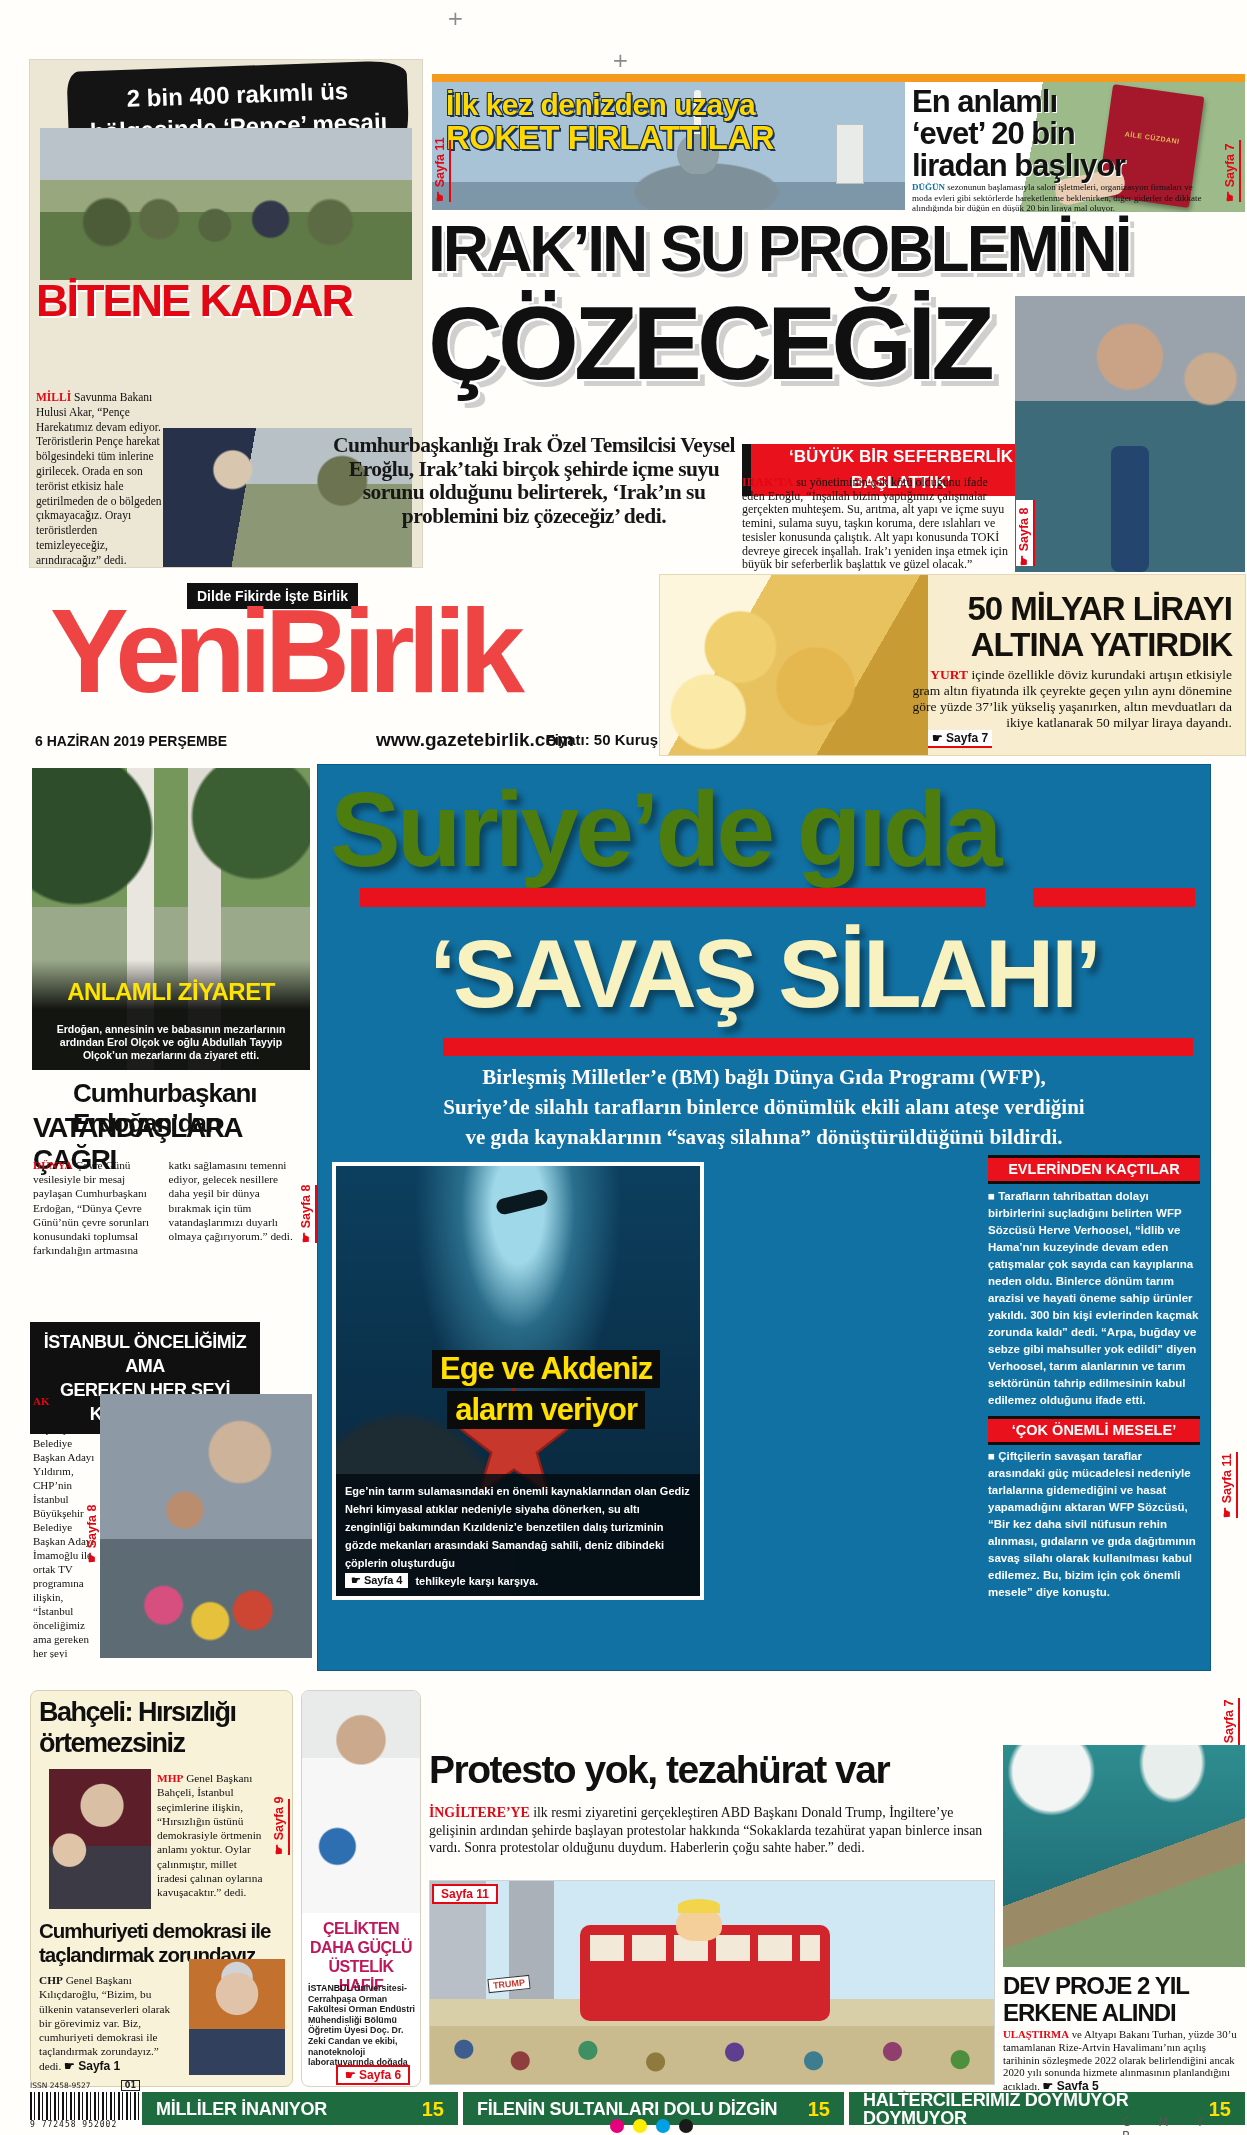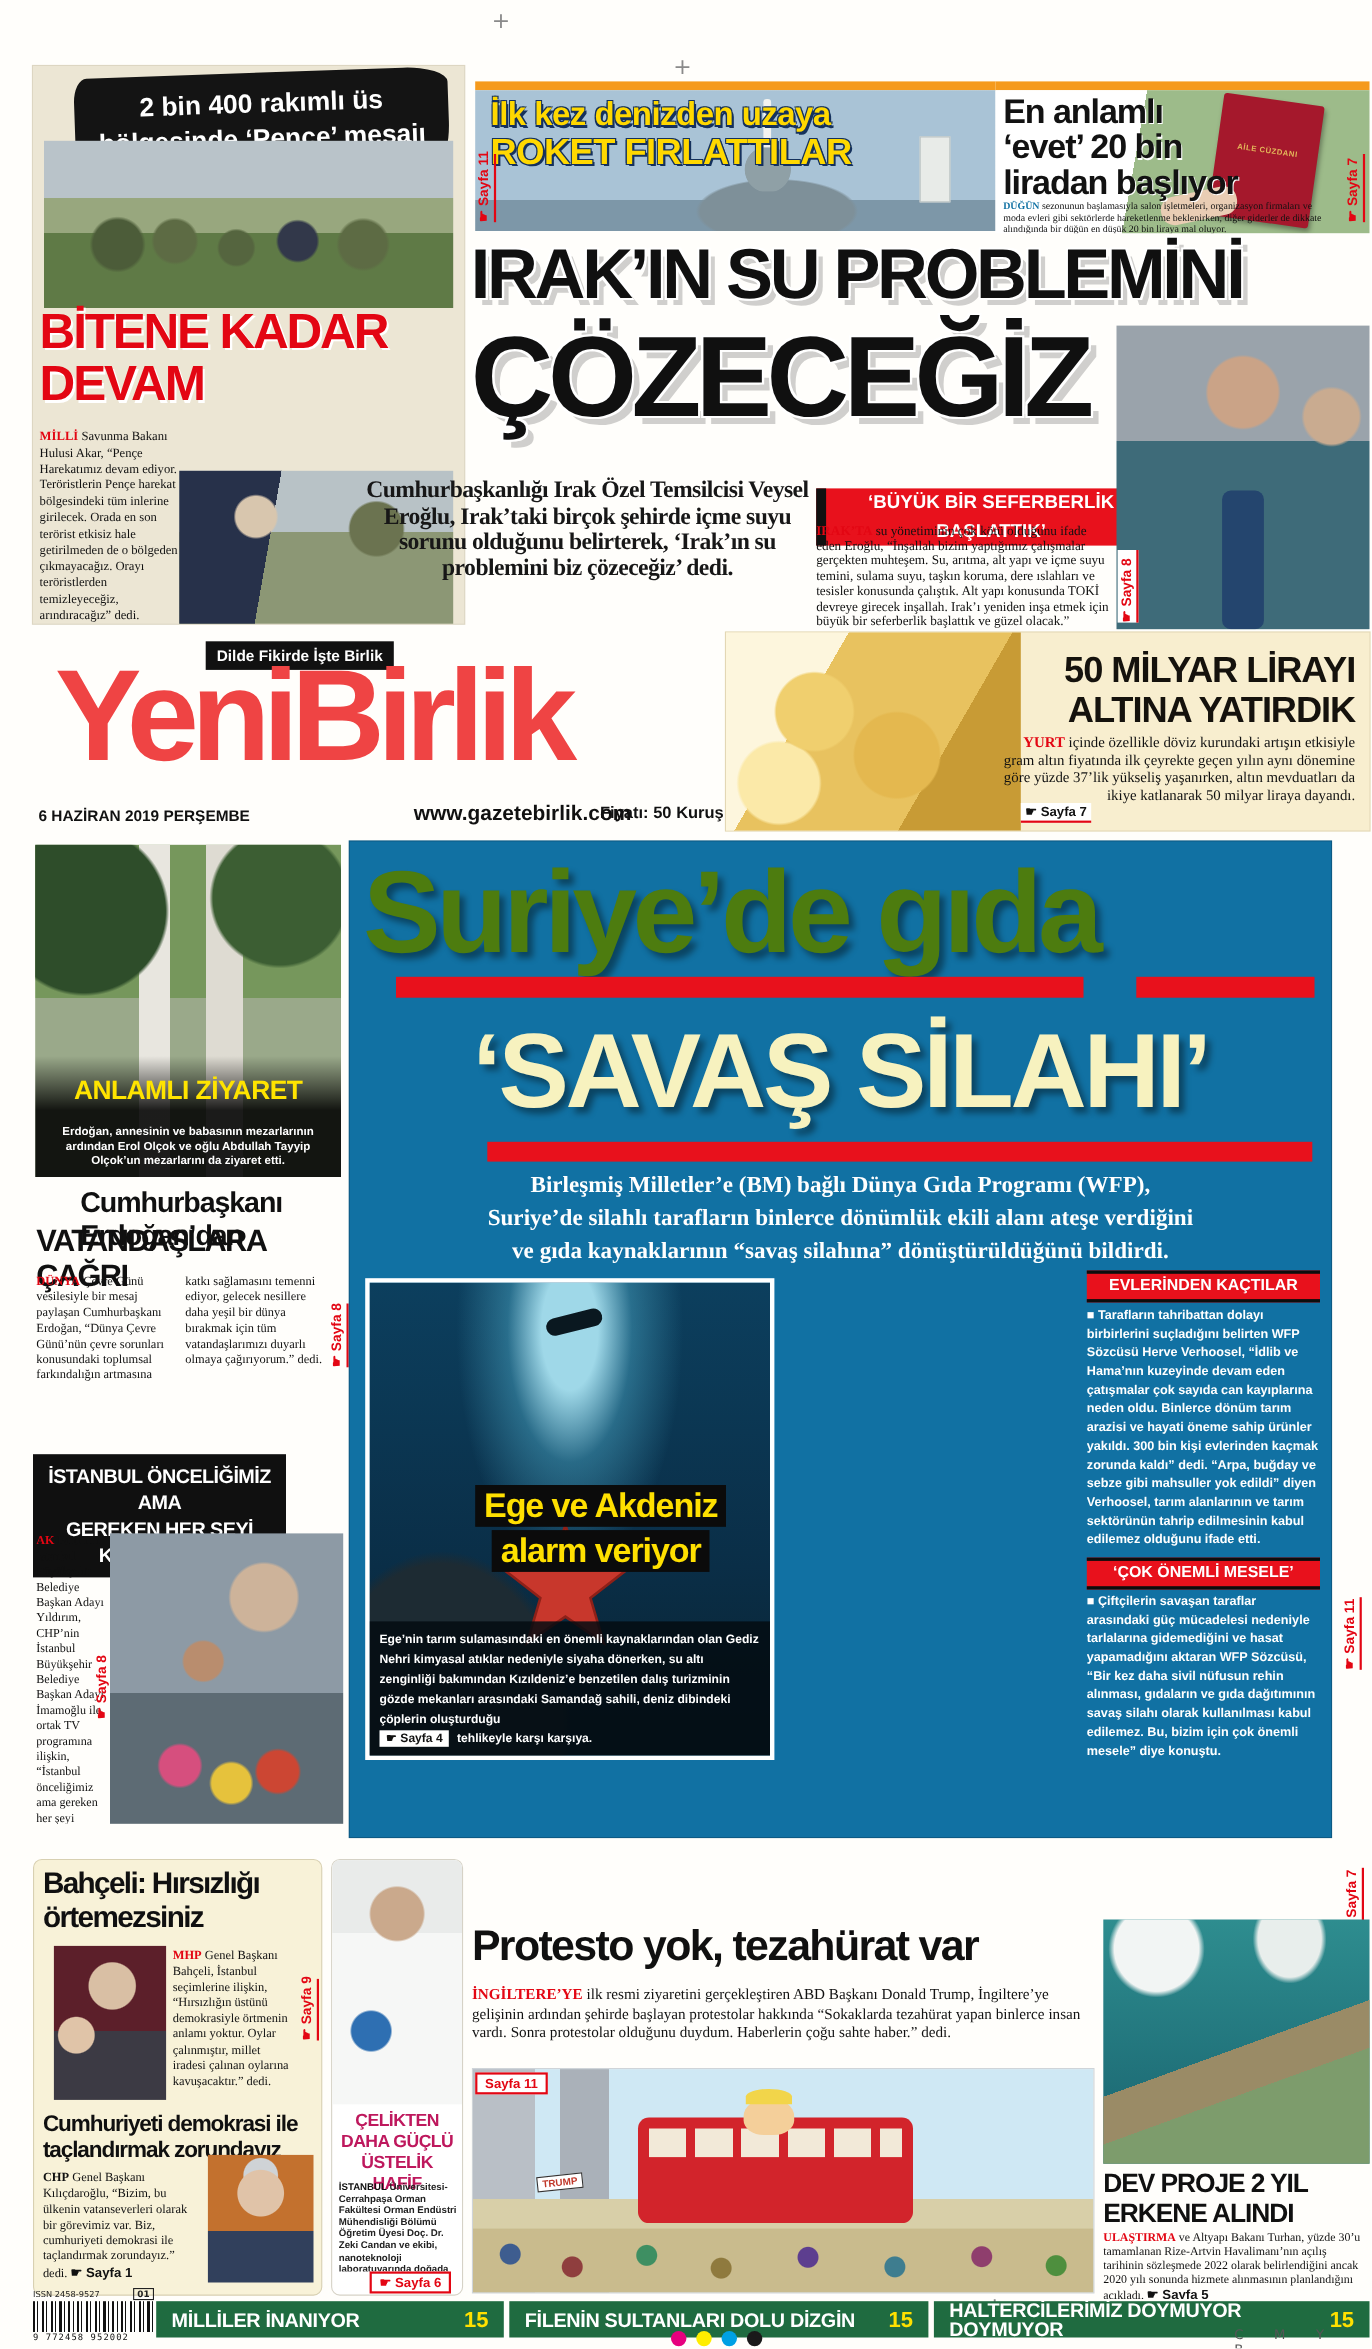--- a/index.html
+++ b/index.html
@@ -41,21 +41,20 @@
     <div class="abs pre" style="left:38px;top:6px;width:340px;height:90px;background:#141414;transform:rotate(-2deg);border-radius:12px 40px 14px 46px/22px 14px 40px 12px;color:#fff;font:800 24px/32px 'Liberation Sans',sans-serif;text-align:center;padding-top:13px;box-sizing:border-box;">2 bin 400 rakımlı üs
 bölgesinde ‘Pençe’ mesajı</div>
     <div class="ph" style="left:10px;top:68px;width:372px;height:152px;background:
         radial-gradient(circle at 18% 62%, #4c5c39 0 7%, transparent 8%),
         radial-gradient(circle at 32% 60%, #5d6b44 0 7%, transparent 8%),
         radial-gradient(circle at 47% 64%, #55653f 0 7%, transparent 8%),
         radial-gradient(circle at 62% 60%, #32384a 0 7%, transparent 8%),
         radial-gradient(circle at 78% 62%, #5d6b44 0 7%, transparent 8%),
         linear-gradient(#b9c3c9 0 34%, #98a77e 34% 55%, #5f7a46 55% 100%);"></div>
     <div class="abs" style="left:6px;top:218px;width:320px;color:#e30613;font:900 45px/46px 'Liberation Sans',sans-serif;letter-spacing:-2px;text-shadow:2px 2px 0 #fff;">BİTENE KADAR</div>
-    <div class="abs" style="left:6px;top:266px;width:320px;color:#e30613;font:900 45px/46px 'Liberation Sans',sans-serif;letter-spacing:-2px;text-shadow:2px 2px 0 #fff;">DEVAM</div>
     <p class="abs serif ovh" style="left:6px;top:330px;width:128px;height:178px;margin:0;font-size:11.5px;line-height:14.8px;"><span class="lead">MİLLİ</span><span> Savunma Bakanı Hulusi Akar, “Pençe Harekatımız devam ediyor. Teröristlerin Pençe harekat bölgesindeki tüm inlerine girilecek. Orada en son terörist etkisiz hale getirilmeden de o bölgeden çıkmayacağız. Orayı teröristlerden temizleyeceğiz, arındıracağız” dedi.</span> <span class="pref">☛ Sayfa 9</span></p>
     <div class="ph" style="left:133px;top:368px;width:249px;height:139px;background:
         radial-gradient(circle at 28% 30%, #d8c6ae 0 9%, transparent 10%),
         radial-gradient(circle at 72% 38%, #6b7350 0 12%, transparent 13%),
         linear-gradient(100deg, #27314a 0 34%, transparent 34%),
         linear-gradient(#b8c2c6 0 40%, #8c9775 40% 100%);"></div>
   </div>
 
   <div class="abs" style="left:432px;top:74px;width:473px;height:8px;background:#f59a1d;"></div>
   <div class="ph" style="left:432px;top:82px;width:473px;height:128px;background:

